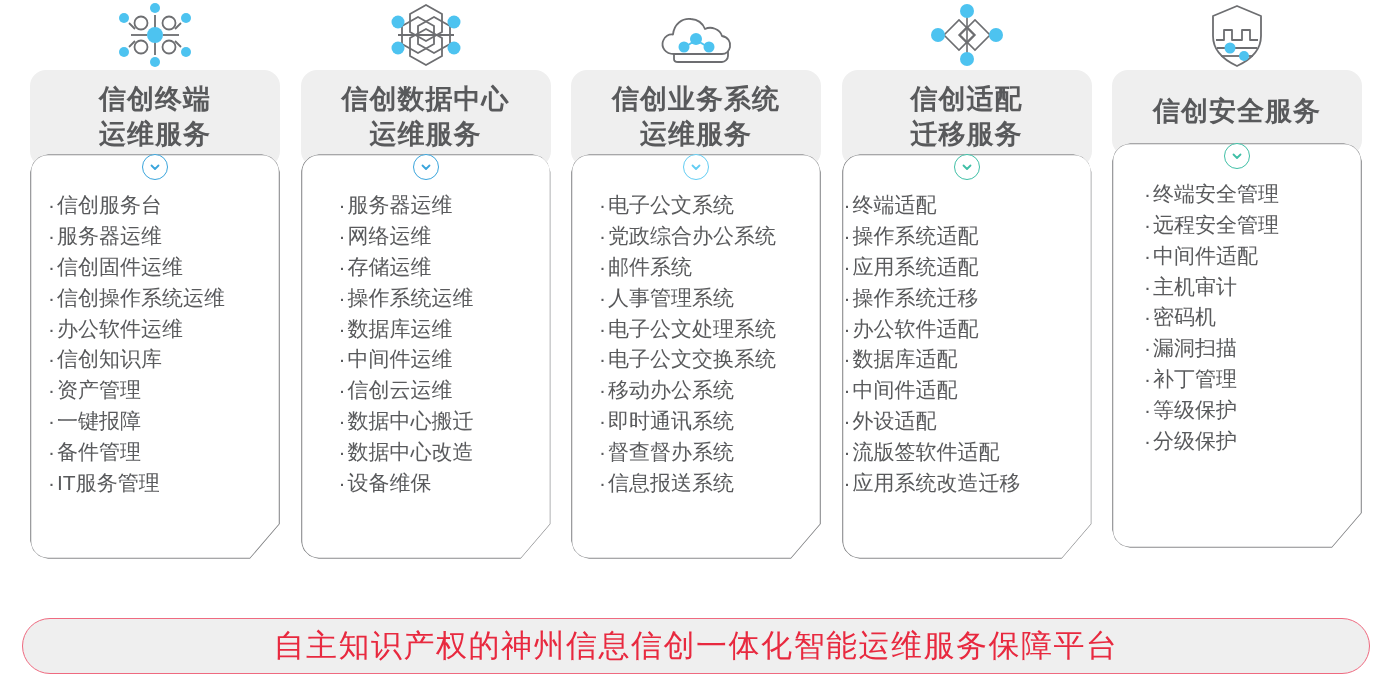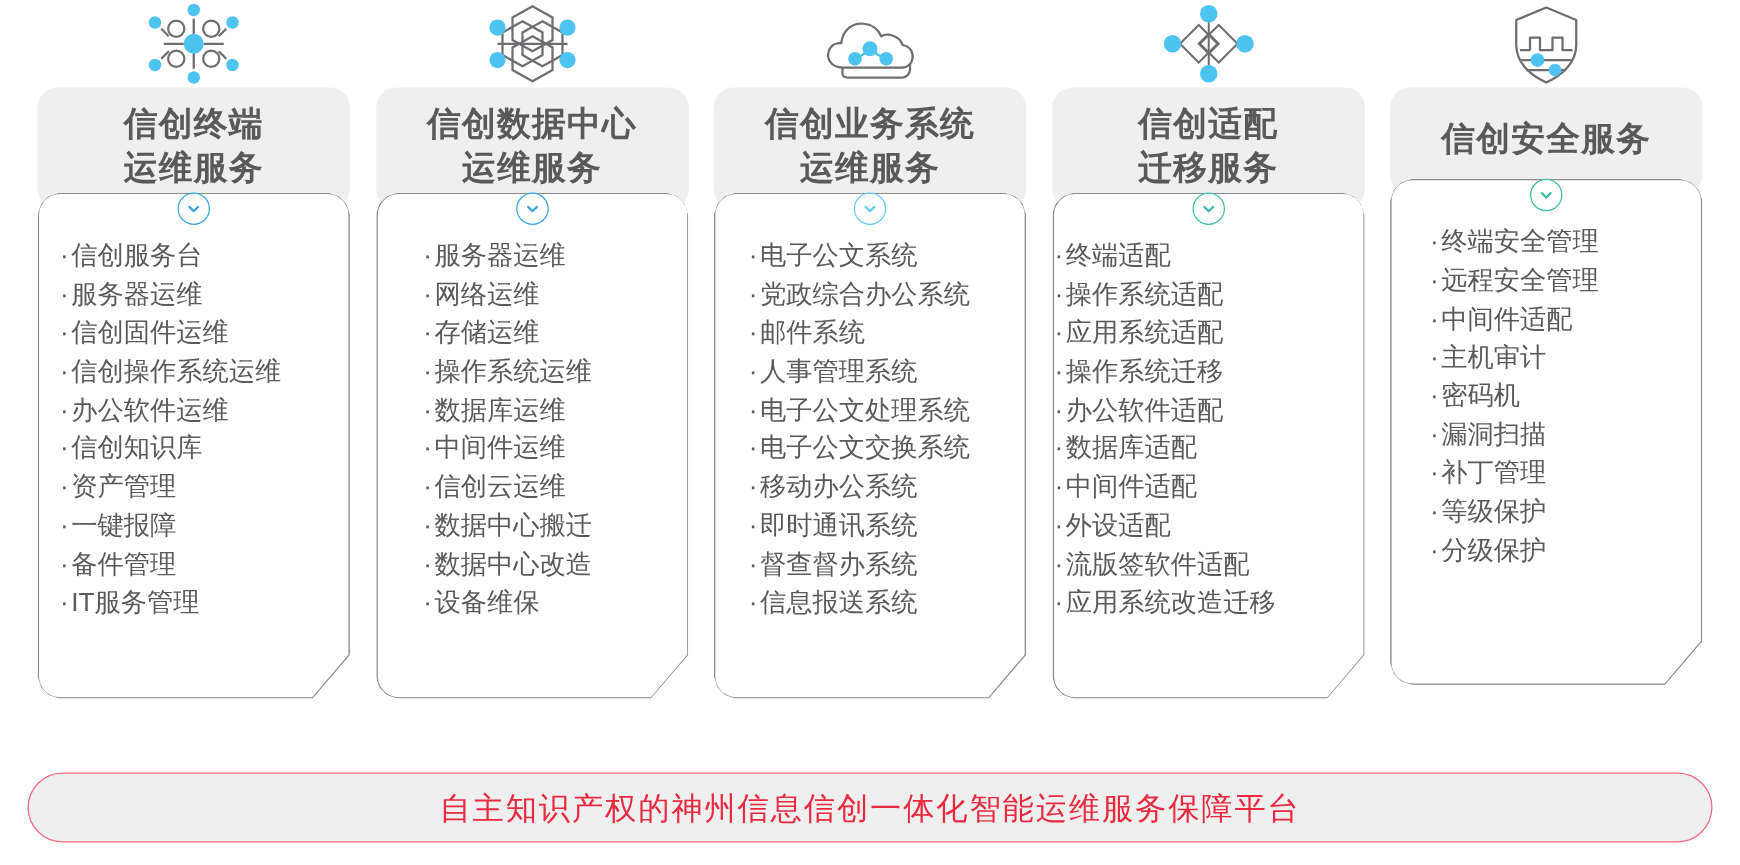--- a/index.html
+++ b/index.html
@@ -127,21 +127,21 @@
     height:56px;
     box-sizing:border-box;
     background:#efefef;
     border:1.5px solid #ef6a80;
     border-radius:28px;
     display:flex;
     align-items:center;
     justify-content:center;
   }
   .banner-text{
-    font-size:25px;
+    font-size:31px;
     color:#e8293f;
     letter-spacing:1.5px;
     font-weight:500;
   }
 </style>
 </head>
 <body>
 
 <div class="board">
 

